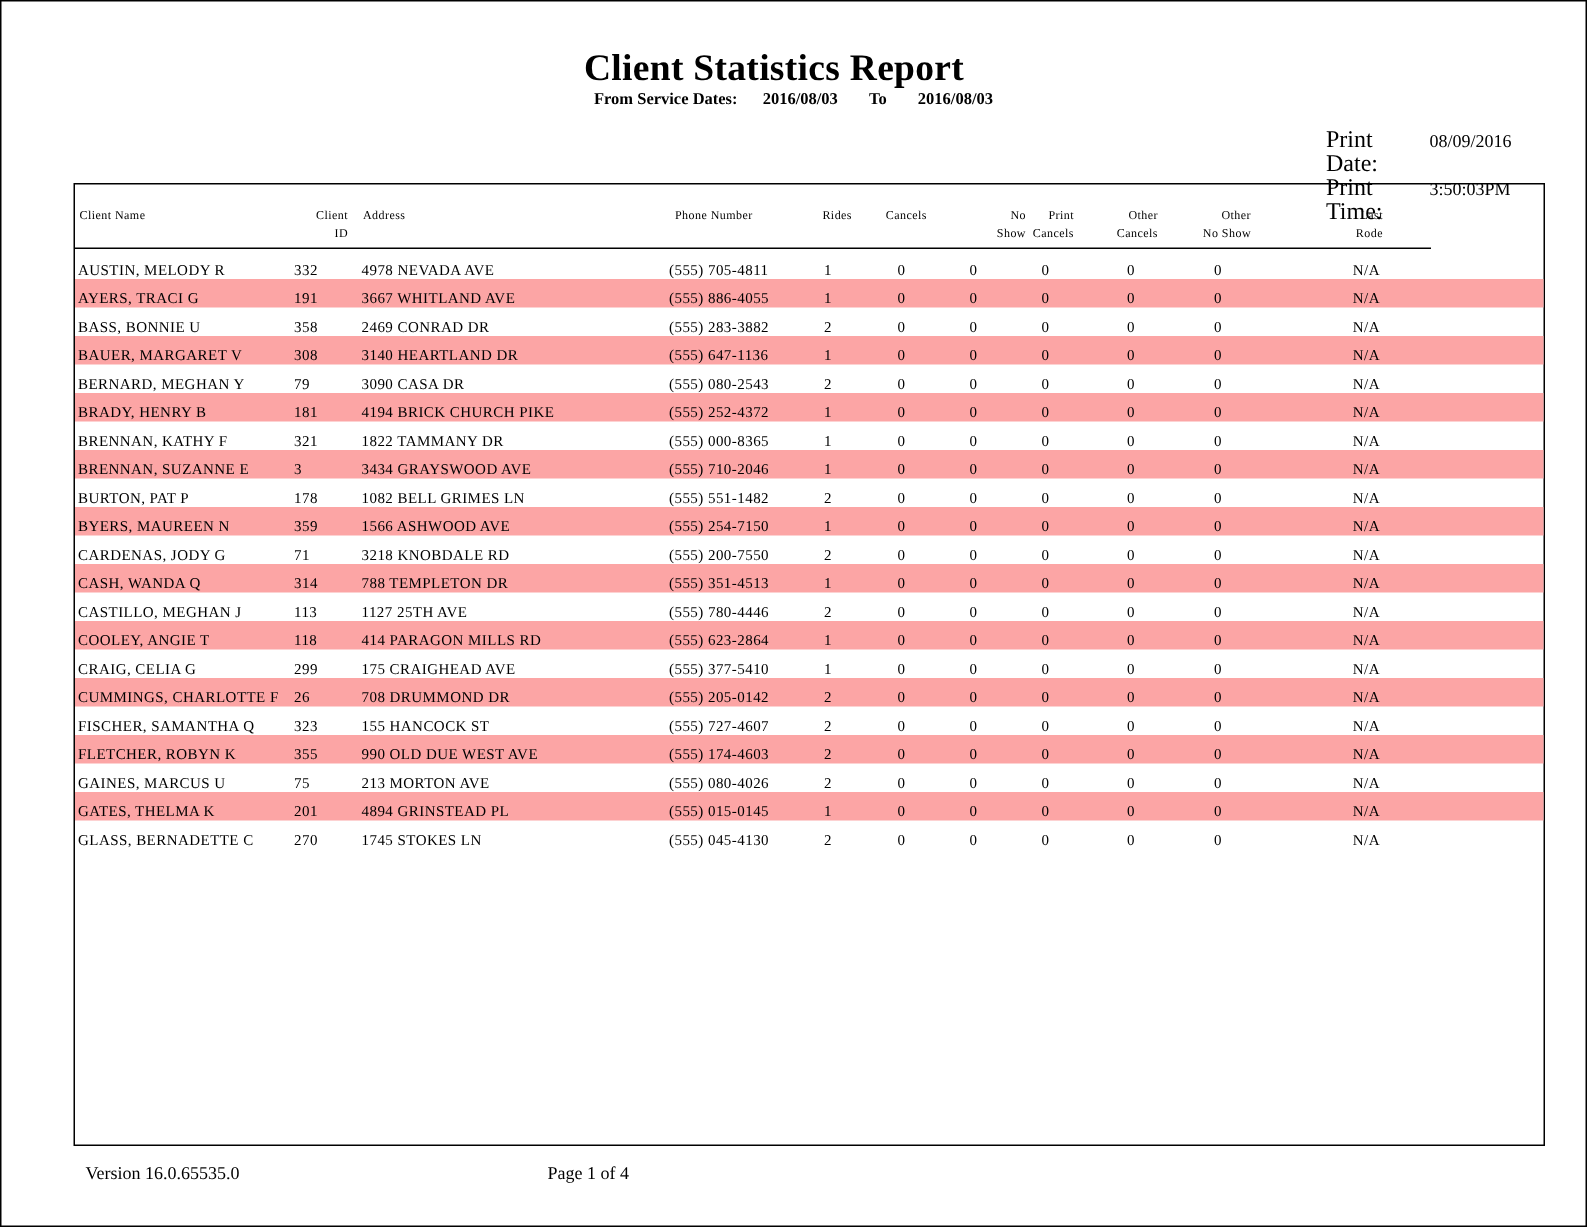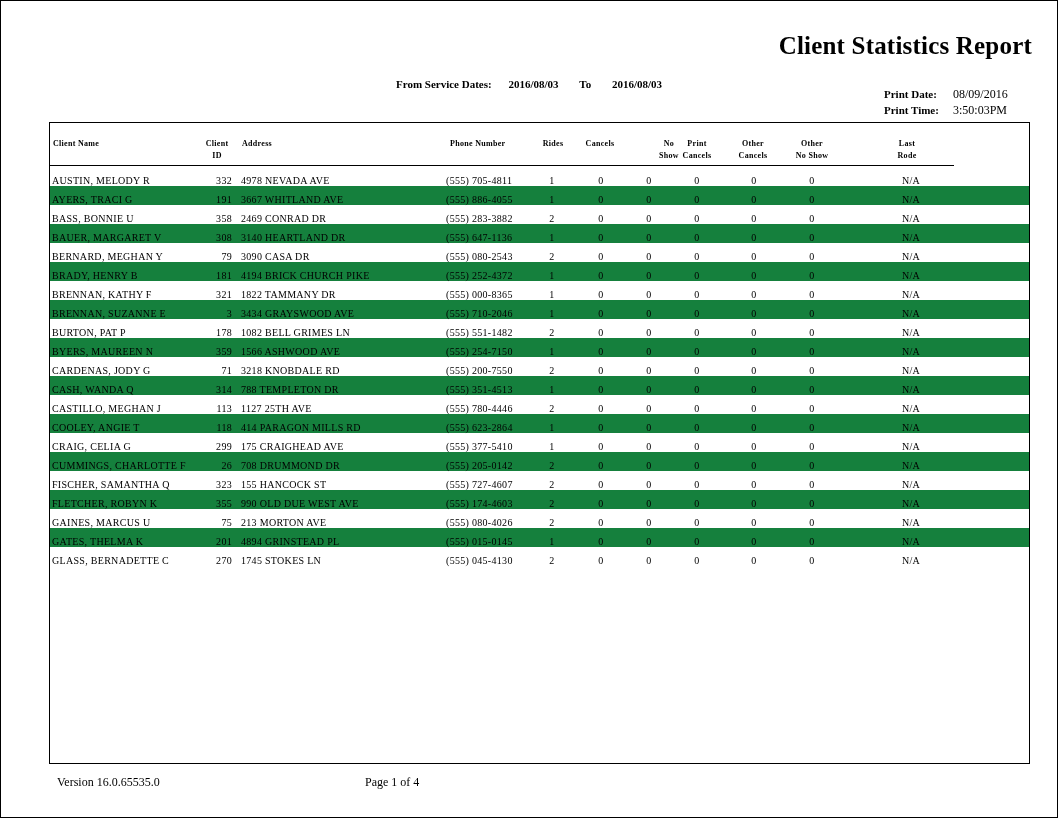--- a/index.html
+++ b/index.html
@@ -5,56 +5,56 @@
     html, body { margin: 0; padding: 0; background: #ffffff; }
     body {
       width: 1058px; height: 818px; position: relative; overflow: hidden;
       font-family: "Liberation Serif", "DejaVu Serif", serif; color: #000;
     }
     .page-frame {
       position: absolute; left: 0; top: 0; width: 1056px; height: 816px;
       border: 1px solid #000;
     }
     .report-title {
-      position: absolute; left: 0; width: 1032px; top: 32px; text-align: right;
+      position: absolute; left: 0; width: 1032px; top: 32px; text-align: center;
       font-size: 25px; font-weight: bold; letter-spacing: 0.2px;
     }
     .date-range {
-      position: absolute; top: 78px; left: 0; width: 1058px; text-align: center;
+      position: absolute; top: 60px; left: 0; width: 1058px; text-align: center;
       font-size: 11px; font-weight: bold;
     }
     .date-range span { display: inline-block; }
     .date-range .lbl { margin-right: 14px; }
     .date-range .val { margin-right: 18px; }
     .date-range .to { margin-right: 18px; }
     .print-info {
       position: absolute; left: 884px; top: 86px; font-size: 12px; line-height: 16px;
     }
     .print-row { display: flex; }
-    .print-row .k { font-weight: bold; width: 69px; font-size: 11px; }
+    .print-row .k { font-weight: normal; width: 69px; font-size: 16px; }
     .print-row .v { }
     .table-box {
       position: absolute; left: 49px; top: 122px; width: 979px; height: 640px;
       border: 1px solid #000;
     }
     .thead {
       position: absolute; left: 0; top: 0; width: 904px; height: 42px;
       border-bottom: 1px solid #000;
-      font-size: 8px; font-weight: bold; letter-spacing: 0.3px;
-    }
-    .th { position: absolute; top: 15px; line-height: 12px; text-align: center; }
+      font-size: 8px; font-weight: normal; letter-spacing: 0.3px;
+    }
+    .th { position: absolute; top: 15px; line-height: 12px; text-align: right; }
     .th.left { text-align: left; }
     .rows { position: absolute; left: 0; top: 44px; width: 979px; }
     .row {
       position: relative; height: 19px; font-size: 10px; letter-spacing: 0.3px;
     }
-    .row.alt { background: #15803d; }
+    .row.alt { background: #fca5a5; }
     .cell { position: absolute; top: 8px; white-space: nowrap; }
     .c-name { left: 2px; }
-    .c-id { left: 146px; width: 36px; text-align: right; }
+    .c-id { left: 146px; width: 36px; text-align: left; }
     .c-addr { left: 191px; }
     .c-phone { left: 396px; }
     .c-rides { left: 494px; width: 16px; text-align: center; }
     .c-cancels { left: 543px; width: 16px; text-align: center; }
     .c-noshow { left: 591px; width: 16px; text-align: center; }
     .c-late { left: 639px; width: 16px; text-align: center; }
     .c-other { left: 696px; width: 16px; text-align: center; }
     .c-othernoshow { left: 754px; width: 16px; text-align: center; }
     .c-last { left: 840px; width: 30px; text-align: right; }
     .footer-version {

